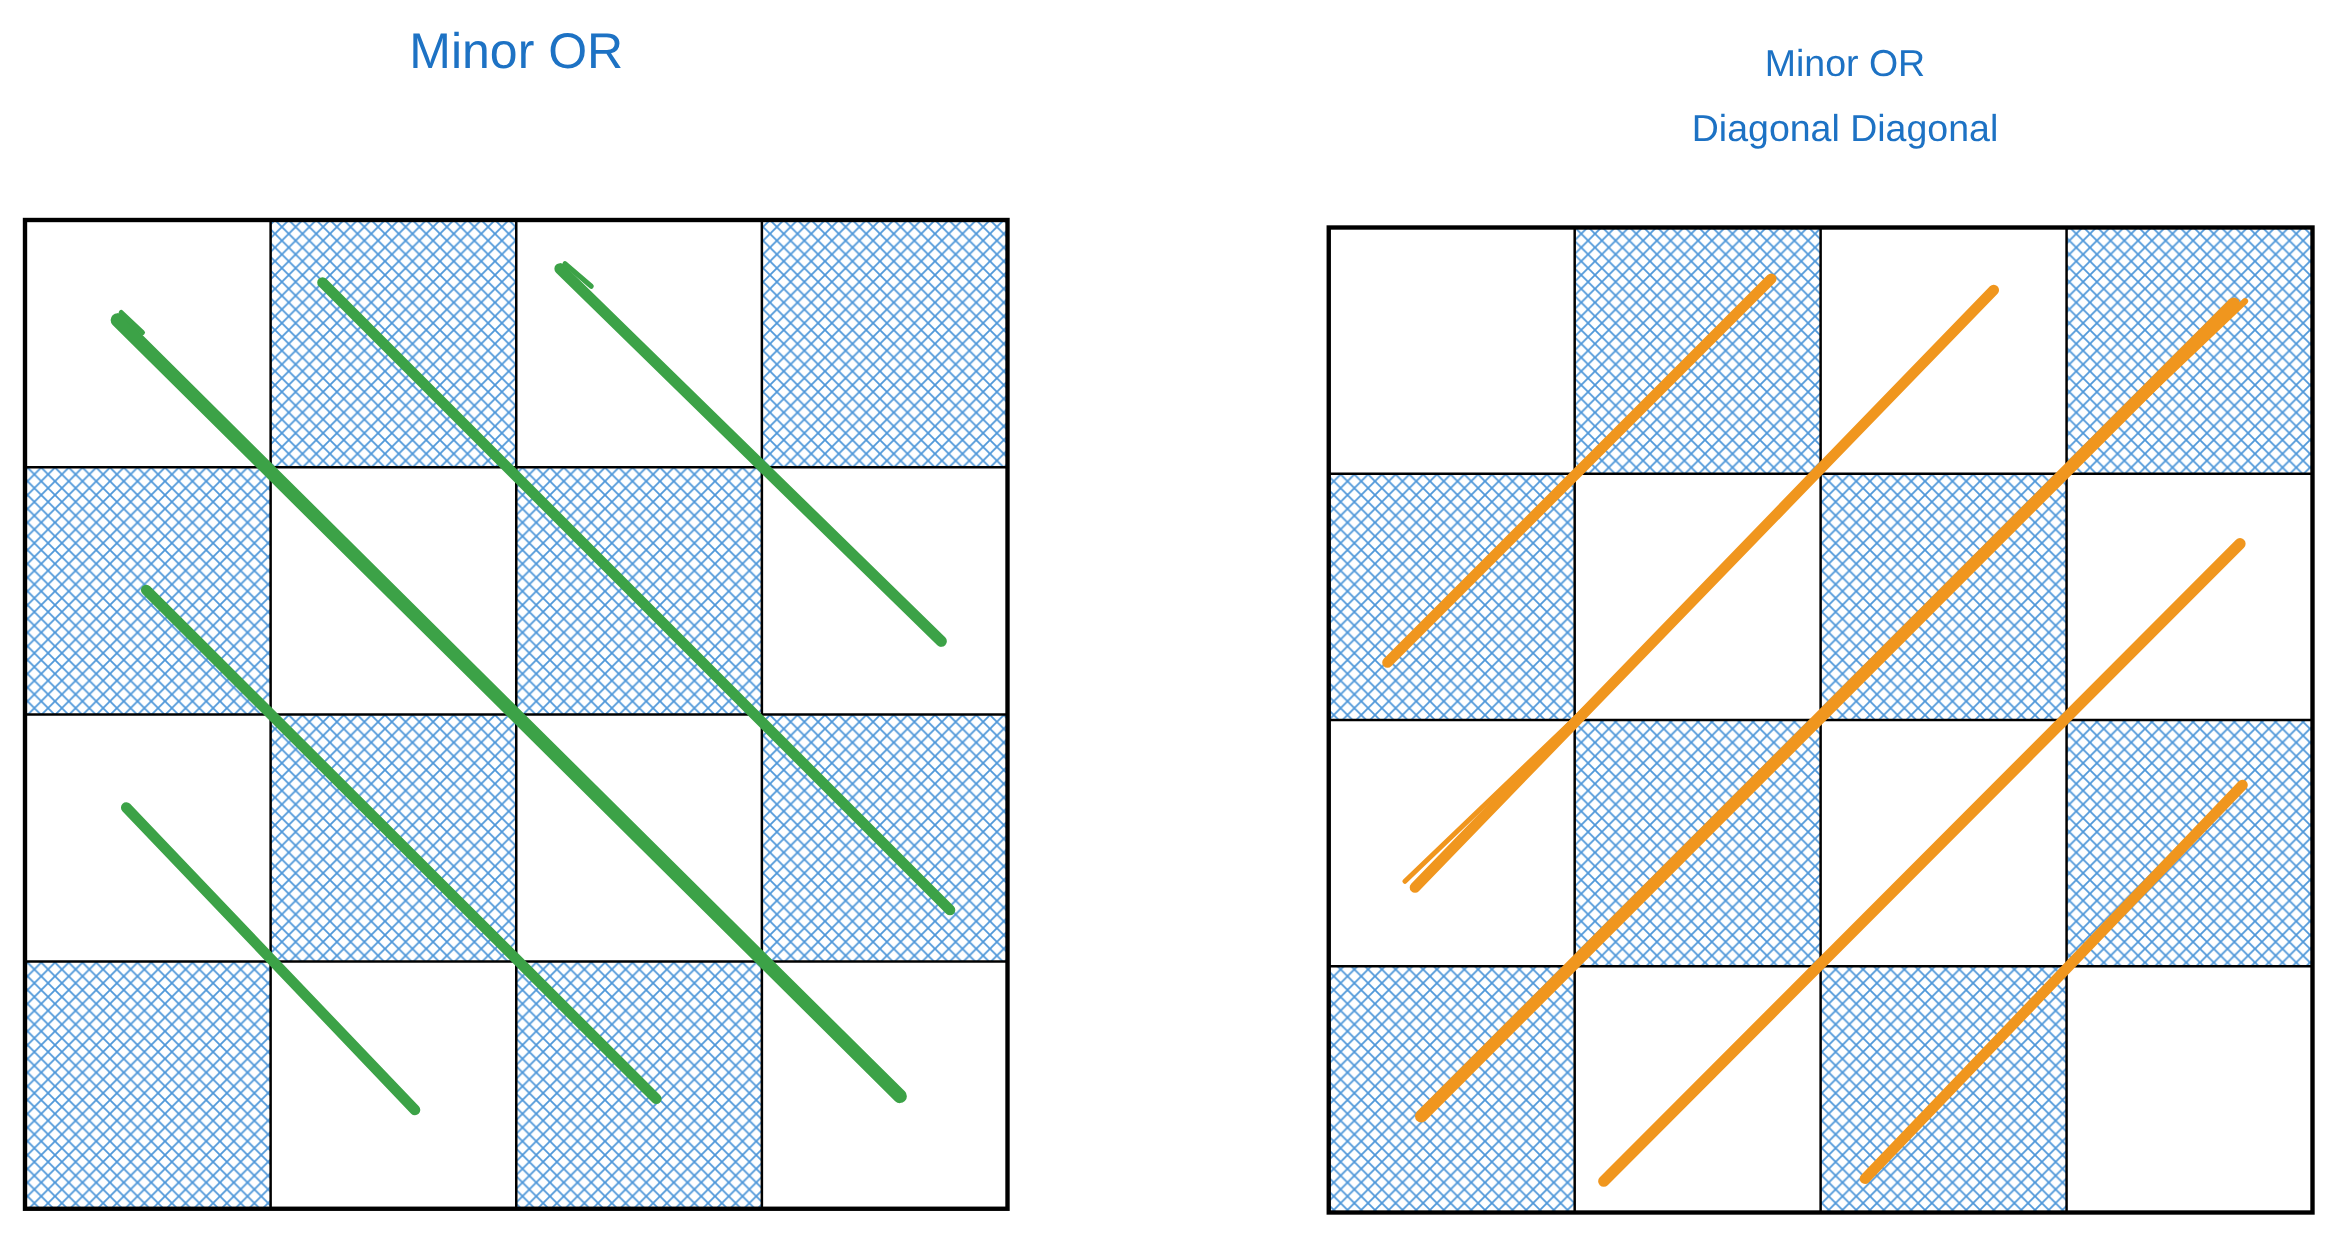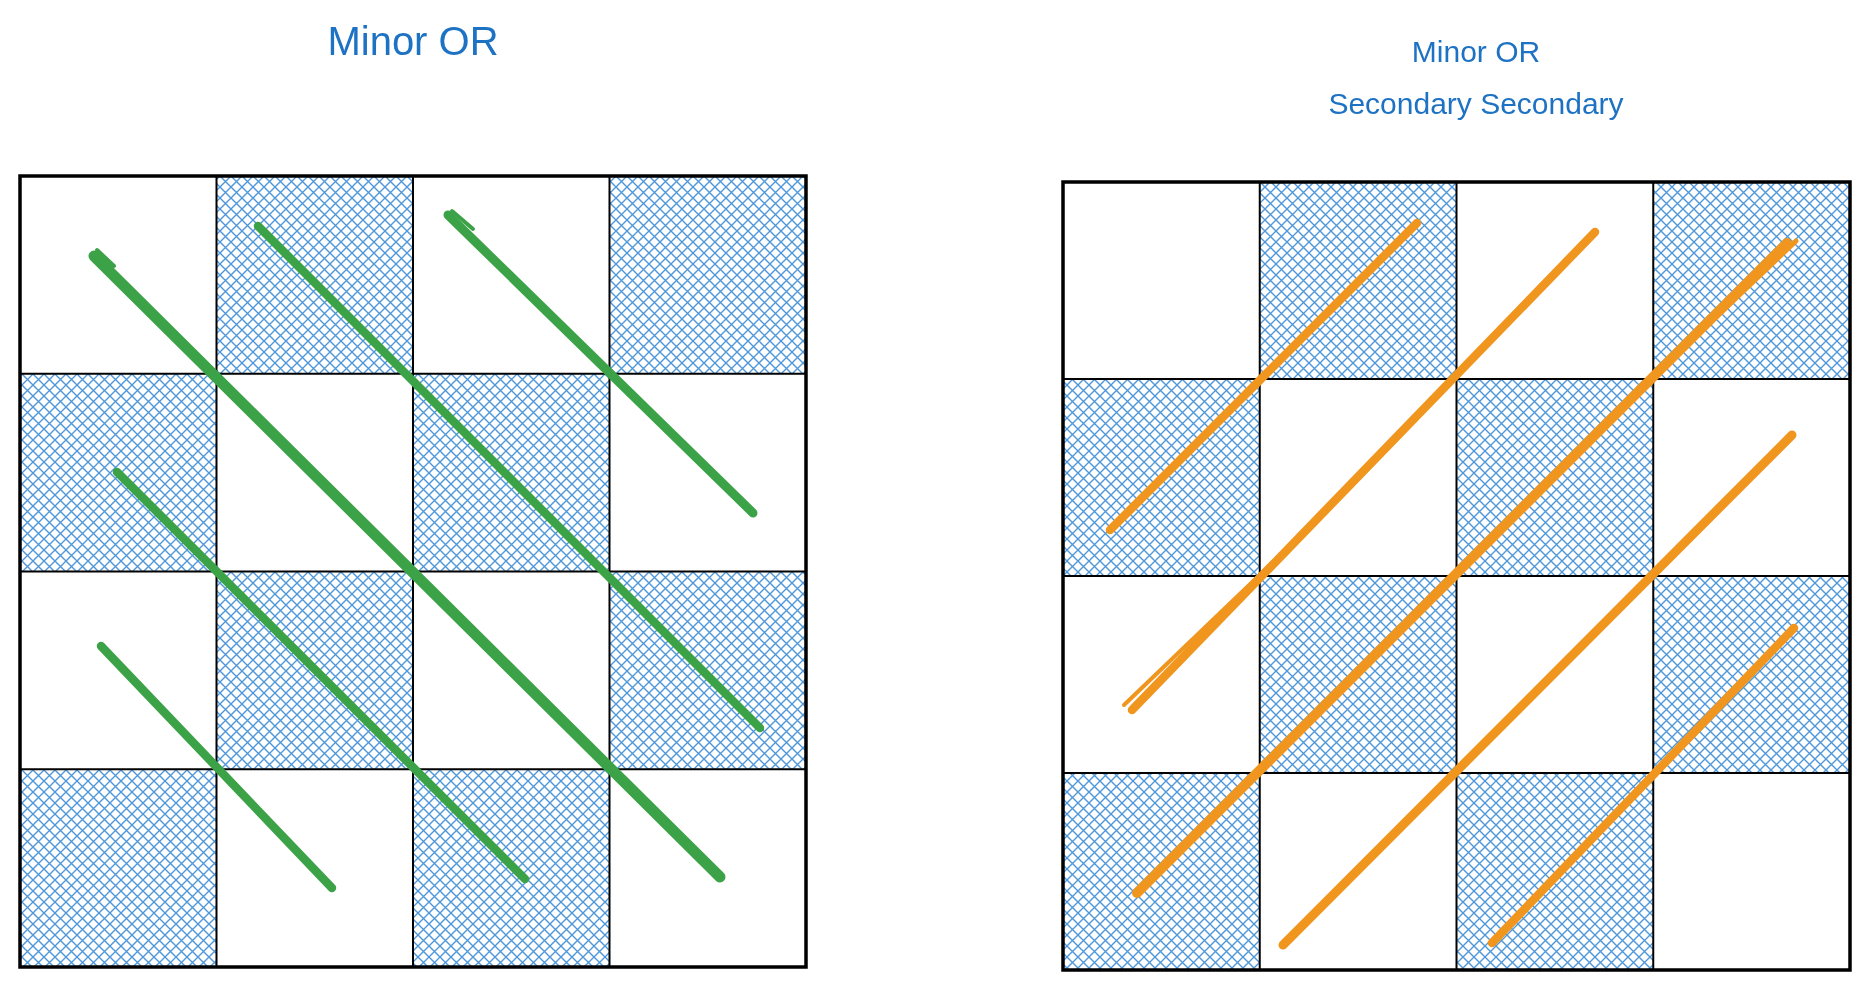--- a/index.html
+++ b/index.html
@@ -42,21 +42,21 @@
 <body>
 
 <div class="page">
 
   <div class="panel-title left">
     <span>Minor OR</span><br>
   </div>
 
   <div class="panel-title right">
     <span>Minor OR</span><br>
-    <span>Secondary Secondary</span>
+    <span>Diagonal Diagonal</span>
   </div>
 
   <svg class="grid-svg" viewBox="8 160 812 825" width="812" height="825" style="left: 8px; top: 160px;">
       <defs>
         <pattern id="hatch-0" patternUnits="userSpaceOnUse" width="11" height="11">
           <path d="M0,0 L11,11 M11,0 L0,11" stroke="#4E97D9" stroke-width="1.4" fill="none"></path>
         </pattern>
       </defs>
       <rect x="20" y="176" width="786" height="791" fill="#ffffff"></rect>
       <rect x="216.5" y="176" width="196.5" height="197.75" fill="url(#hatch-0)"></rect>

